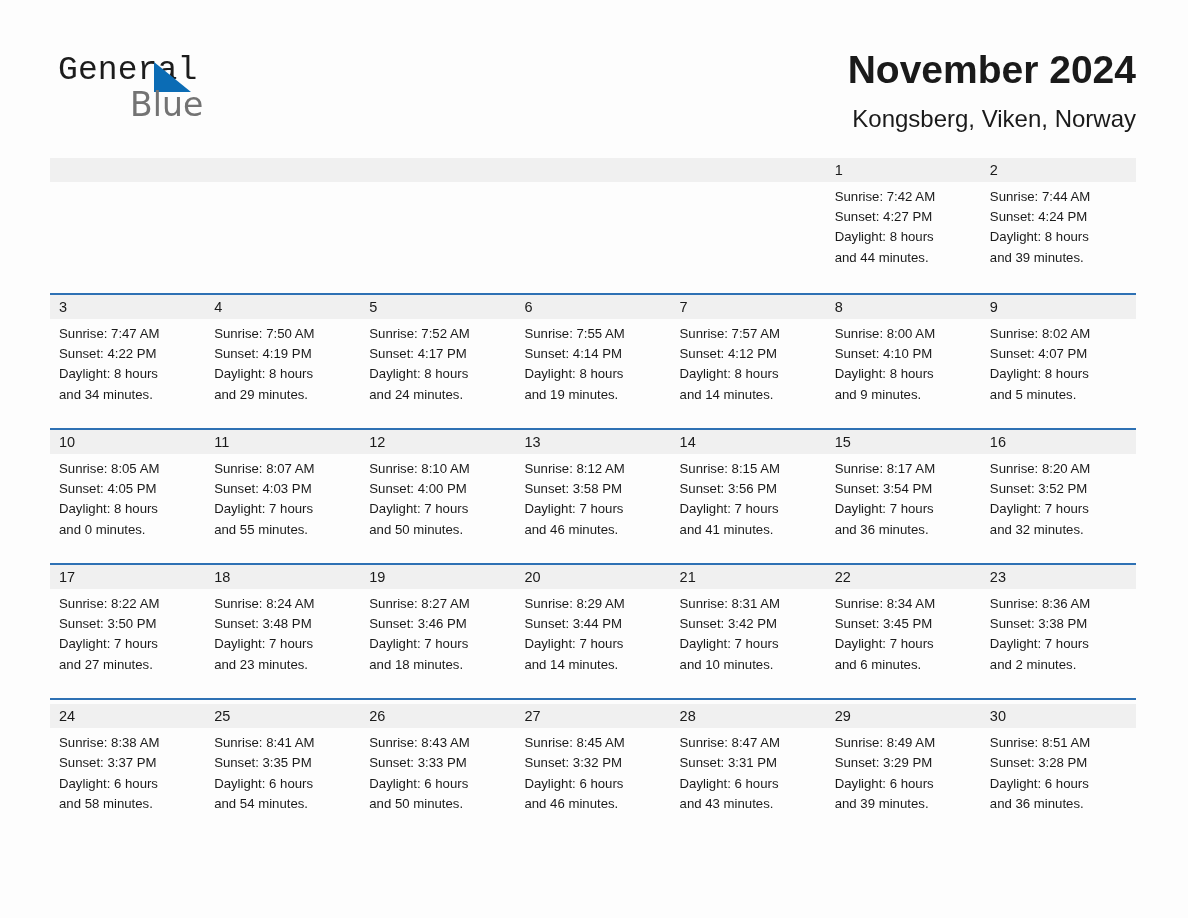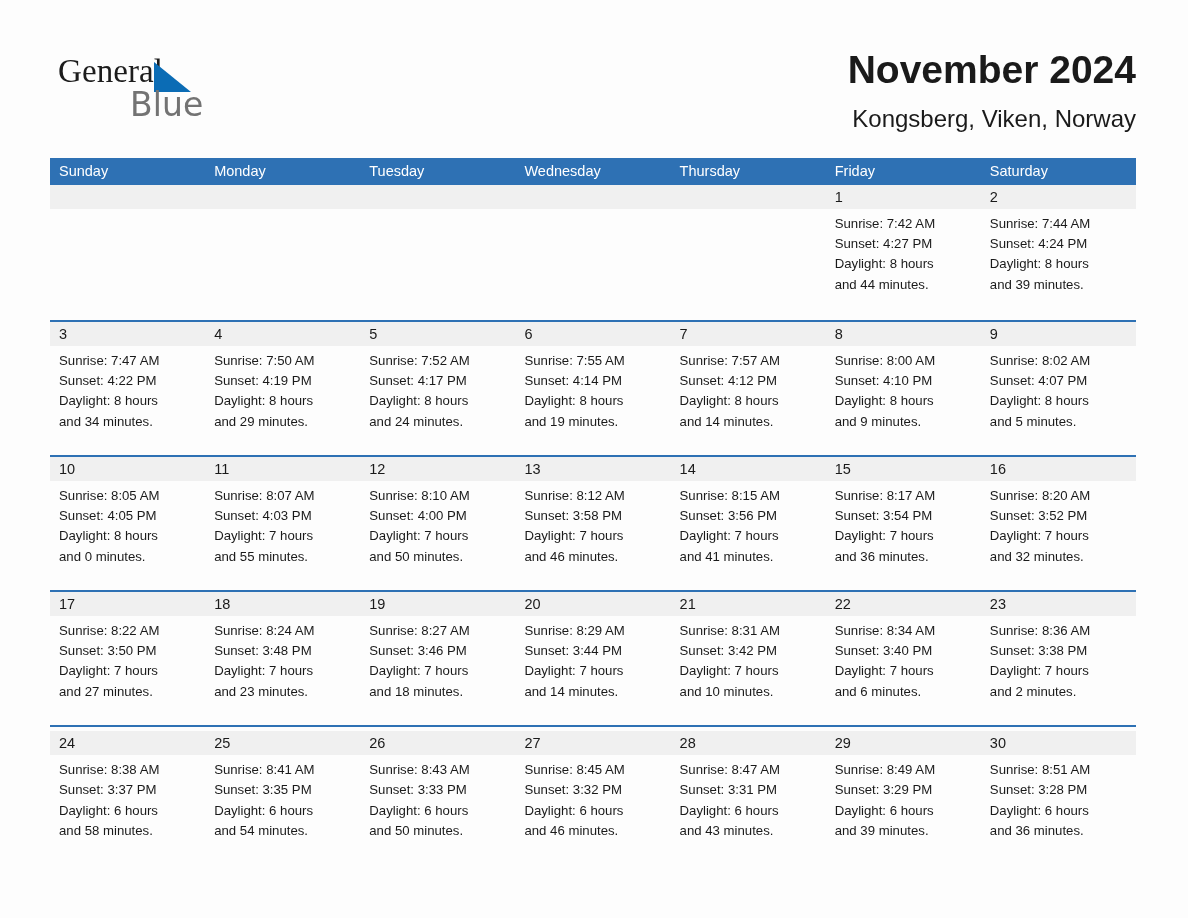--- a/index.html
+++ b/index.html
@@ -39,21 +39,21 @@
     height: 72px;
   }
   .logo-general {
     position: absolute;
     left: 0;
     top: 0;
     font-size: 33px;
     line-height: 38px;
     letter-spacing: 0.1px;
     color: #1c1c1c;
-    font-family: Liberation Serif, serif;
+    font-family: Liberation Mono, monospace;
     font-weight: 400;
   }
   .logo-tri {
     position: absolute;
     left: 96px;
     top: 10px;
     width: 0;
     height: 0;
     border-left: 37px solid #0b6cb5;
     border-top: 30px solid transparent;
@@ -178,29 +178,20 @@
     </div>
 
     <div class="title-block">
       <div class="cal-title">November 2024</div>
       <div class="cal-subtitle">Kongsberg, Viken, Norway</div>
     </div>
 
   </div>
 
   <div class="calendar">
-    <div class="weekday-row" id="weekday-row">
-        <div class="weekday">Sunday</div>
-        <div class="weekday">Monday</div>
-        <div class="weekday">Tuesday</div>
-        <div class="weekday">Wednesday</div>
-        <div class="weekday">Thursday</div>
-        <div class="weekday">Friday</div>
-        <div class="weekday">Saturday</div>
-      </div>
     <div id="weeks-container">
         <div class="week-row first">
           <div class="day-cell">
             <div class="daynum-band"><span class="daynum"></span></div>
             <div class="day-body"></div>
           </div>
           <div class="day-cell">
             <div class="daynum-band"><span class="daynum"></span></div>
             <div class="day-body"></div>
           </div>
@@ -408,21 +399,21 @@
               <div class="day-line">Sunrise: 8:31 AM</div>
               <div class="day-line">Sunset: 3:42 PM</div>
               <div class="day-line">Daylight: 7 hours</div>
               <div class="day-line">and 10 minutes.</div>
             </div>
           </div>
           <div class="day-cell">
             <div class="daynum-band"><span class="daynum">22</span></div>
             <div class="day-body">
               <div class="day-line">Sunrise: 8:34 AM</div>
-              <div class="day-line">Sunset: 3:40 PM</div>
+              <div class="day-line">Sunset: 3:45 PM</div>
               <div class="day-line">Daylight: 7 hours</div>
               <div class="day-line">and 6 minutes.</div>
             </div>
           </div>
           <div class="day-cell">
             <div class="daynum-band"><span class="daynum">23</span></div>
             <div class="day-body">
               <div class="day-line">Sunrise: 8:36 AM</div>
               <div class="day-line">Sunset: 3:38 PM</div>
               <div class="day-line">Daylight: 7 hours</div>

